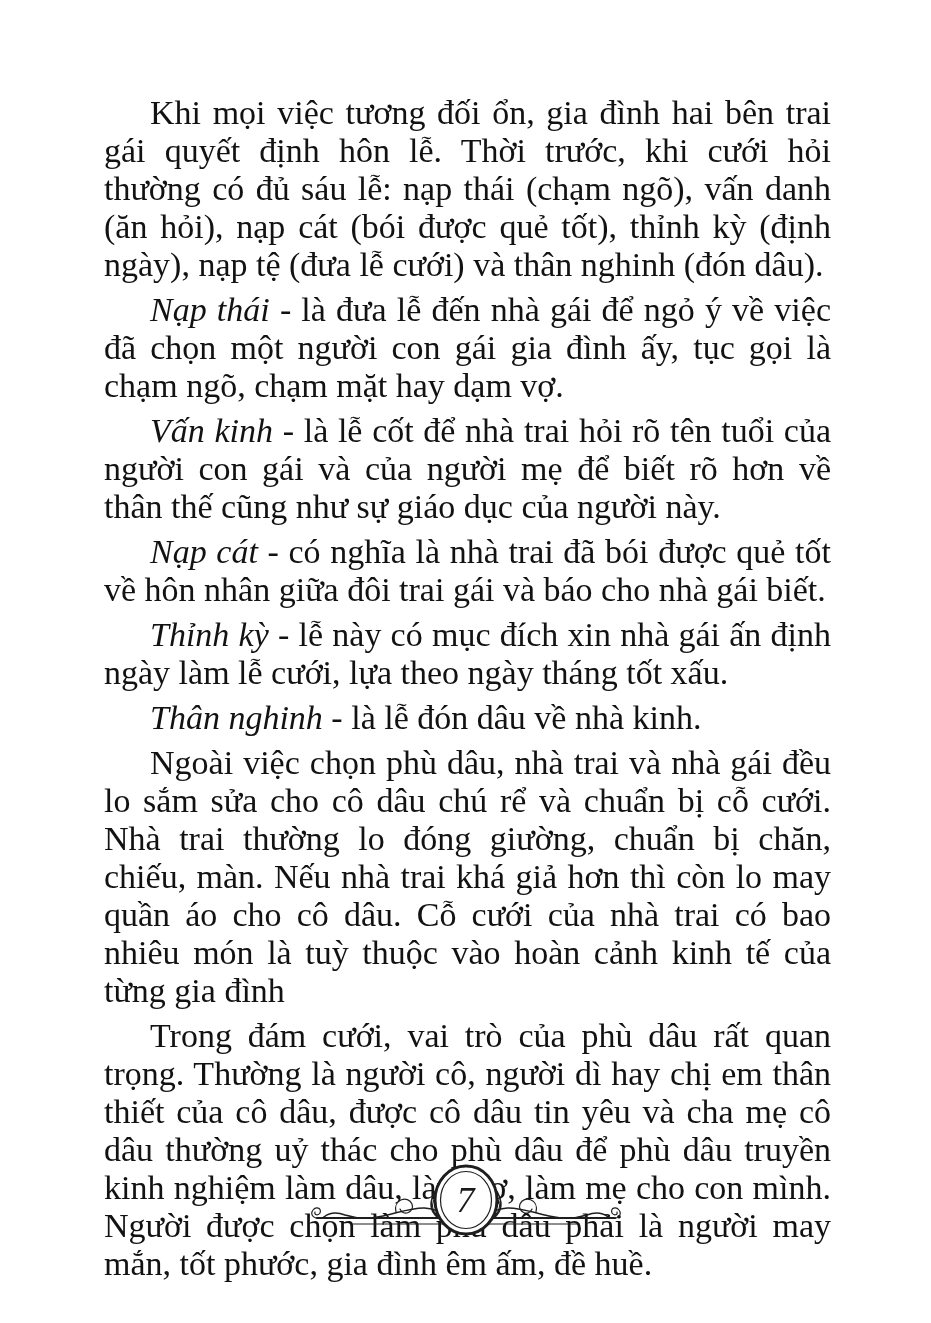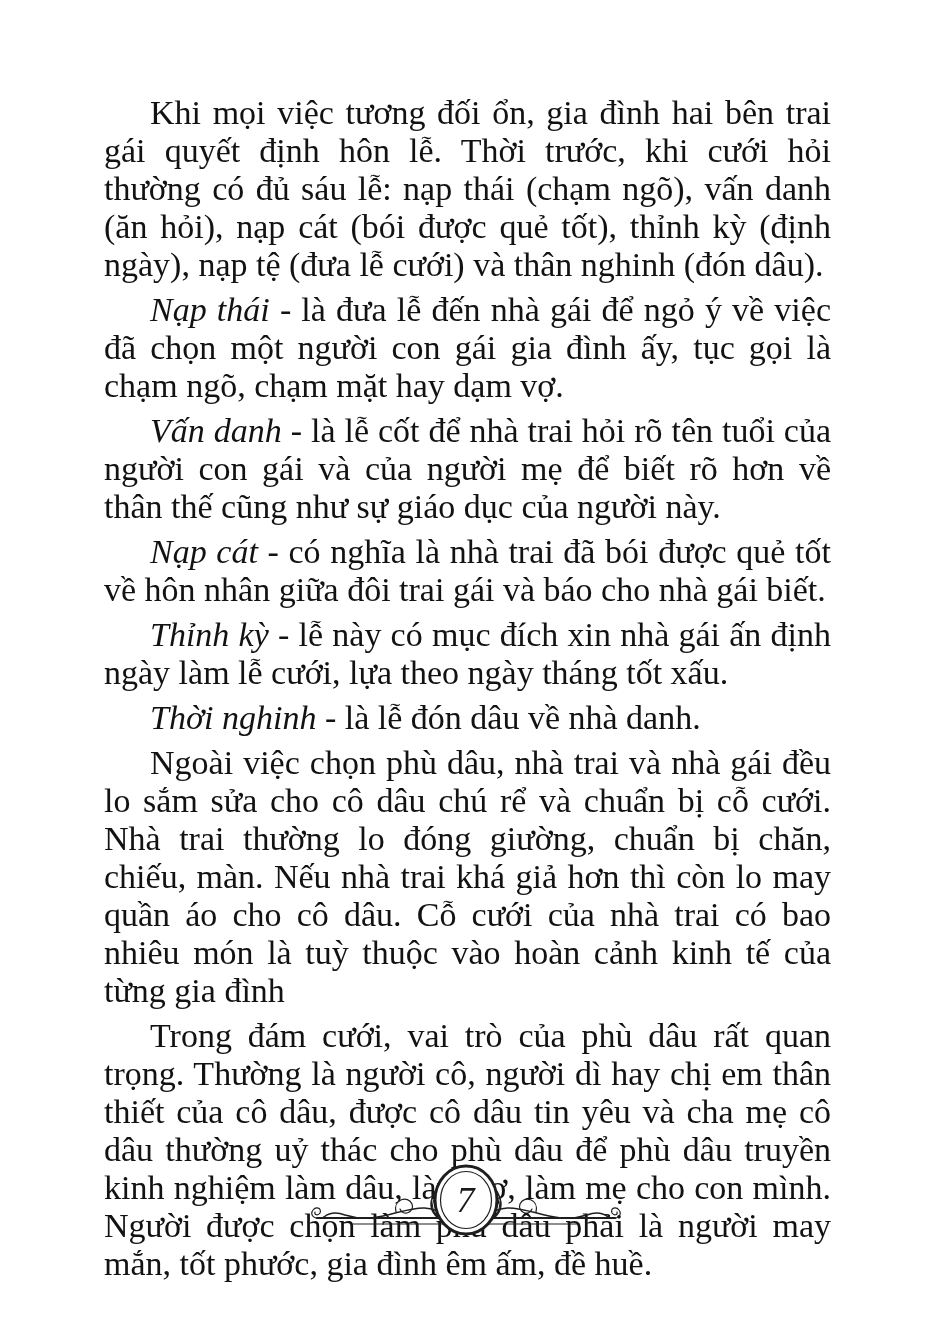--- a/index.html
+++ b/index.html
@@ -50,24 +50,24 @@
     color: #1a1a1a;
   }
 </style>
 </head>
 <body>
 
 <main>
   <section class="text-block" id="text-block">
       <p><span>Khi mọi việc tương đối ổn, gia đình hai bên trai gái quyết định hôn lễ. Thời trước, khi cưới hỏi thường có đủ sáu lễ: nạp thái (chạm ngõ), vấn danh (ăn hỏi), nạp cát (bói được quẻ tốt), thỉnh kỳ (định ngày), nạp tệ (đưa lễ cưới) và thân nghinh (đón dâu).</span></p>
       <p><span class="lead">Nạp thái</span><span> - là đưa lễ đến nhà gái để ngỏ ý về việc đã chọn một người con gái gia đình ấy, tục gọi là chạm ngõ, chạm mặt hay dạm vợ.</span></p>
-      <p><span class="lead">Vấn danh</span><span> - là lễ cốt để nhà trai hỏi rõ tên tuổi của người con gái và của người mẹ để biết rõ hơn về thân thế cũng như sự giáo dục của người này.</span></p>
+      <p><span class="lead">Vấn kinh</span><span> - là lễ cốt để nhà trai hỏi rõ tên tuổi của người con gái và của người mẹ để biết rõ hơn về thân thế cũng như sự giáo dục của người này.</span></p>
       <p><span class="lead">Nạp cát</span><span> - có nghĩa là nhà trai đã bói được quẻ tốt về hôn nhân giữa đôi trai gái và báo cho nhà gái biết.</span></p>
       <p><span class="lead">Thỉnh kỳ</span><span> - lễ này có mục đích xin nhà gái ấn định ngày làm lễ cưới, lựa theo ngày tháng tốt xấu.</span></p>
-      <p><span class="lead">Thời nghinh</span><span> - là lễ đón dâu về nhà danh.</span></p>
+      <p><span class="lead">Thân nghinh</span><span> - là lễ đón dâu về nhà kinh.</span></p>
       <p><span>Ngoài việc chọn phù dâu, nhà trai và nhà gái đều lo sắm sửa cho cô dâu chú rể và chuẩn bị cỗ cưới. Nhà trai thường lo đóng giường, chuẩn bị chăn, chiếu, màn. Nếu nhà trai khá giả hơn thì còn lo may quần áo cho cô dâu. Cỗ cưới của nhà trai có bao nhiêu món là tuỳ thuộc vào hoàn cảnh kinh tế của từng gia đình</span></p>
       <p><span>Trong đám cưới, vai trò của phù dâu rất quan trọng. Thường là người cô, người dì hay chị em thân thiết của cô dâu, được cô dâu tin yêu và cha mẹ cô dâu thường uỷ thác cho phù dâu để phù dâu truyền kinh nghiệm làm dâu, làm vợ, làm mẹ cho con mình. Người được chọn làm phù dâu phải là người may mắn, tốt phước, gia đình êm ấm, đề huề.</span></p>
     </section>
 
   <div class="flourish-wrap">
     <svg viewBox="0 0 330 88" width="330" height="88" xmlns="http://www.w3.org/2000/svg">
       <g stroke="#1e1e1e" fill="none" stroke-linecap="round">
 
         <line x1="16" y1="55" x2="314" y2="55" stroke-width="2.2"></line>
         <line x1="52" y1="61" x2="278" y2="61" stroke-width="1.1"></line>

